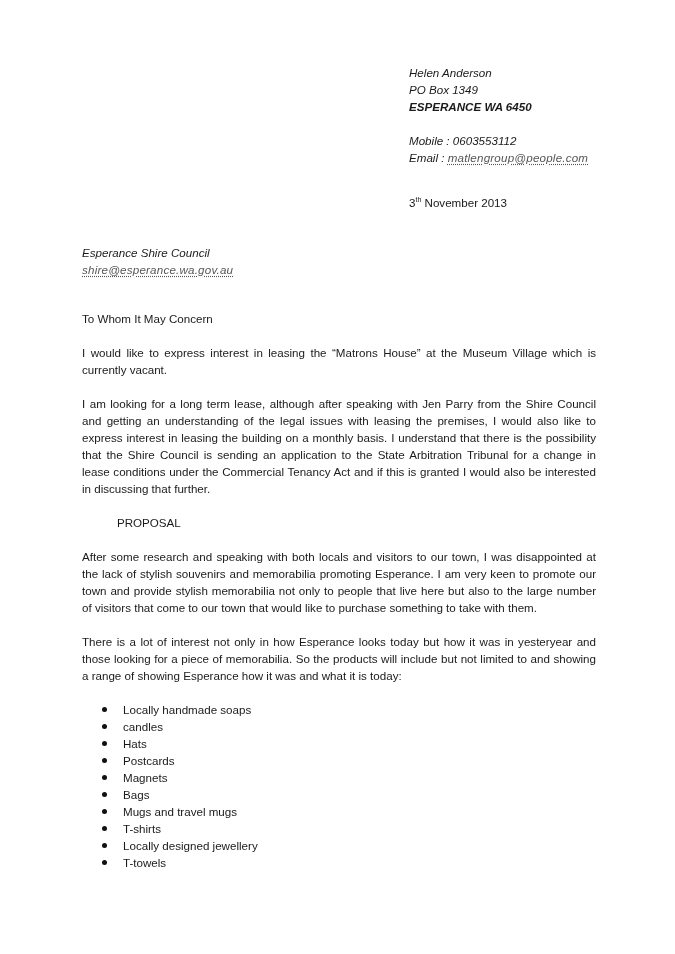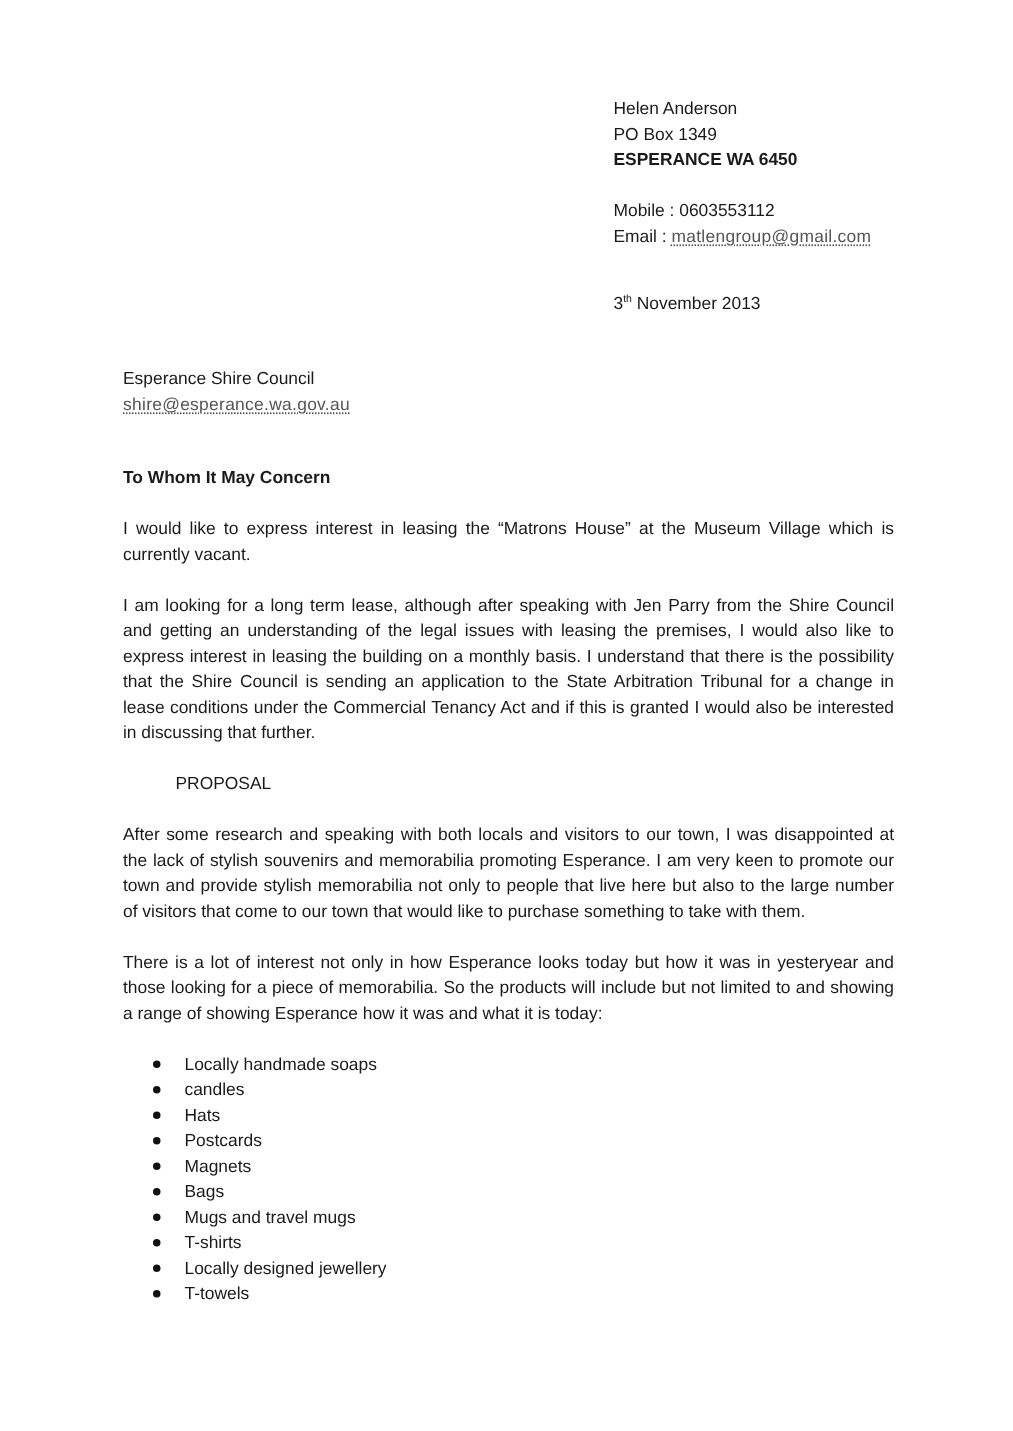--- a/index.html
+++ b/index.html
@@ -23,21 +23,21 @@
       width: 675px;
       height: 954px;
       background: #fff;
     }
     .sender {
       position: absolute;
       left: 409px;
       top: 64px;
       width: 230px;
     }
-    .line { display: block; white-space: nowrap; }
+    .line { display: block; white-space: nowrap; font-style: italic; }
     .bold { font-weight: bold; }
     .gap { height: 17px; }
     .link {
       color: #555;
       text-decoration: underline;
       text-decoration-style: dotted;
       text-underline-offset: 2px;
       letter-spacing: 0.2px;
     }
     .date {
@@ -50,21 +50,21 @@
       position: absolute;
       left: 82px;
       top: 244px;
     }
     .body-text {
       position: absolute;
       left: 82px;
       top: 310px;
       width: 514px;
     }
-    .salutation { font-weight: bold; margin: 0 0 17px 0; }
+    .salutation { font-weight: normal; margin: 0 0 17px 0; }
     p {
       margin: 0 0 17px 0;
       text-align: justify;
     }
     .heading { font-weight: normal; margin: 0 0 17px 0; padding-left: 35px; }
     ul.products {
       list-style: none;
       margin: 0;
       padding: 0;
     }
@@ -87,21 +87,21 @@
 <body>
 
 <div class="page">
 
   <div class="sender">
     <span class="line">Helen Anderson</span>
     <span class="line">PO Box 1349</span>
     <span class="line bold">ESPERANCE  WA  6450</span>
     <span class="line gap"></span>
     <span class="line"><span>Mobile : </span><span>0603553112</span></span>
-    <span class="line"><span>Email : </span><span class="link">matlengroup@gmail.com</span></span>
+    <span class="line"><span>Email : </span><span class="link">matlengroup@people.com</span></span>
   </div>
 
   <div class="date"><span>3</span><sup>th</sup><span> November 2013</span></div>
 
   <div class="recipient">
     <span class="line">Esperance Shire Council</span>
     <span class="line link">shire@esperance.wa.gov.au</span>
   </div>
 
   <div class="body-text">

